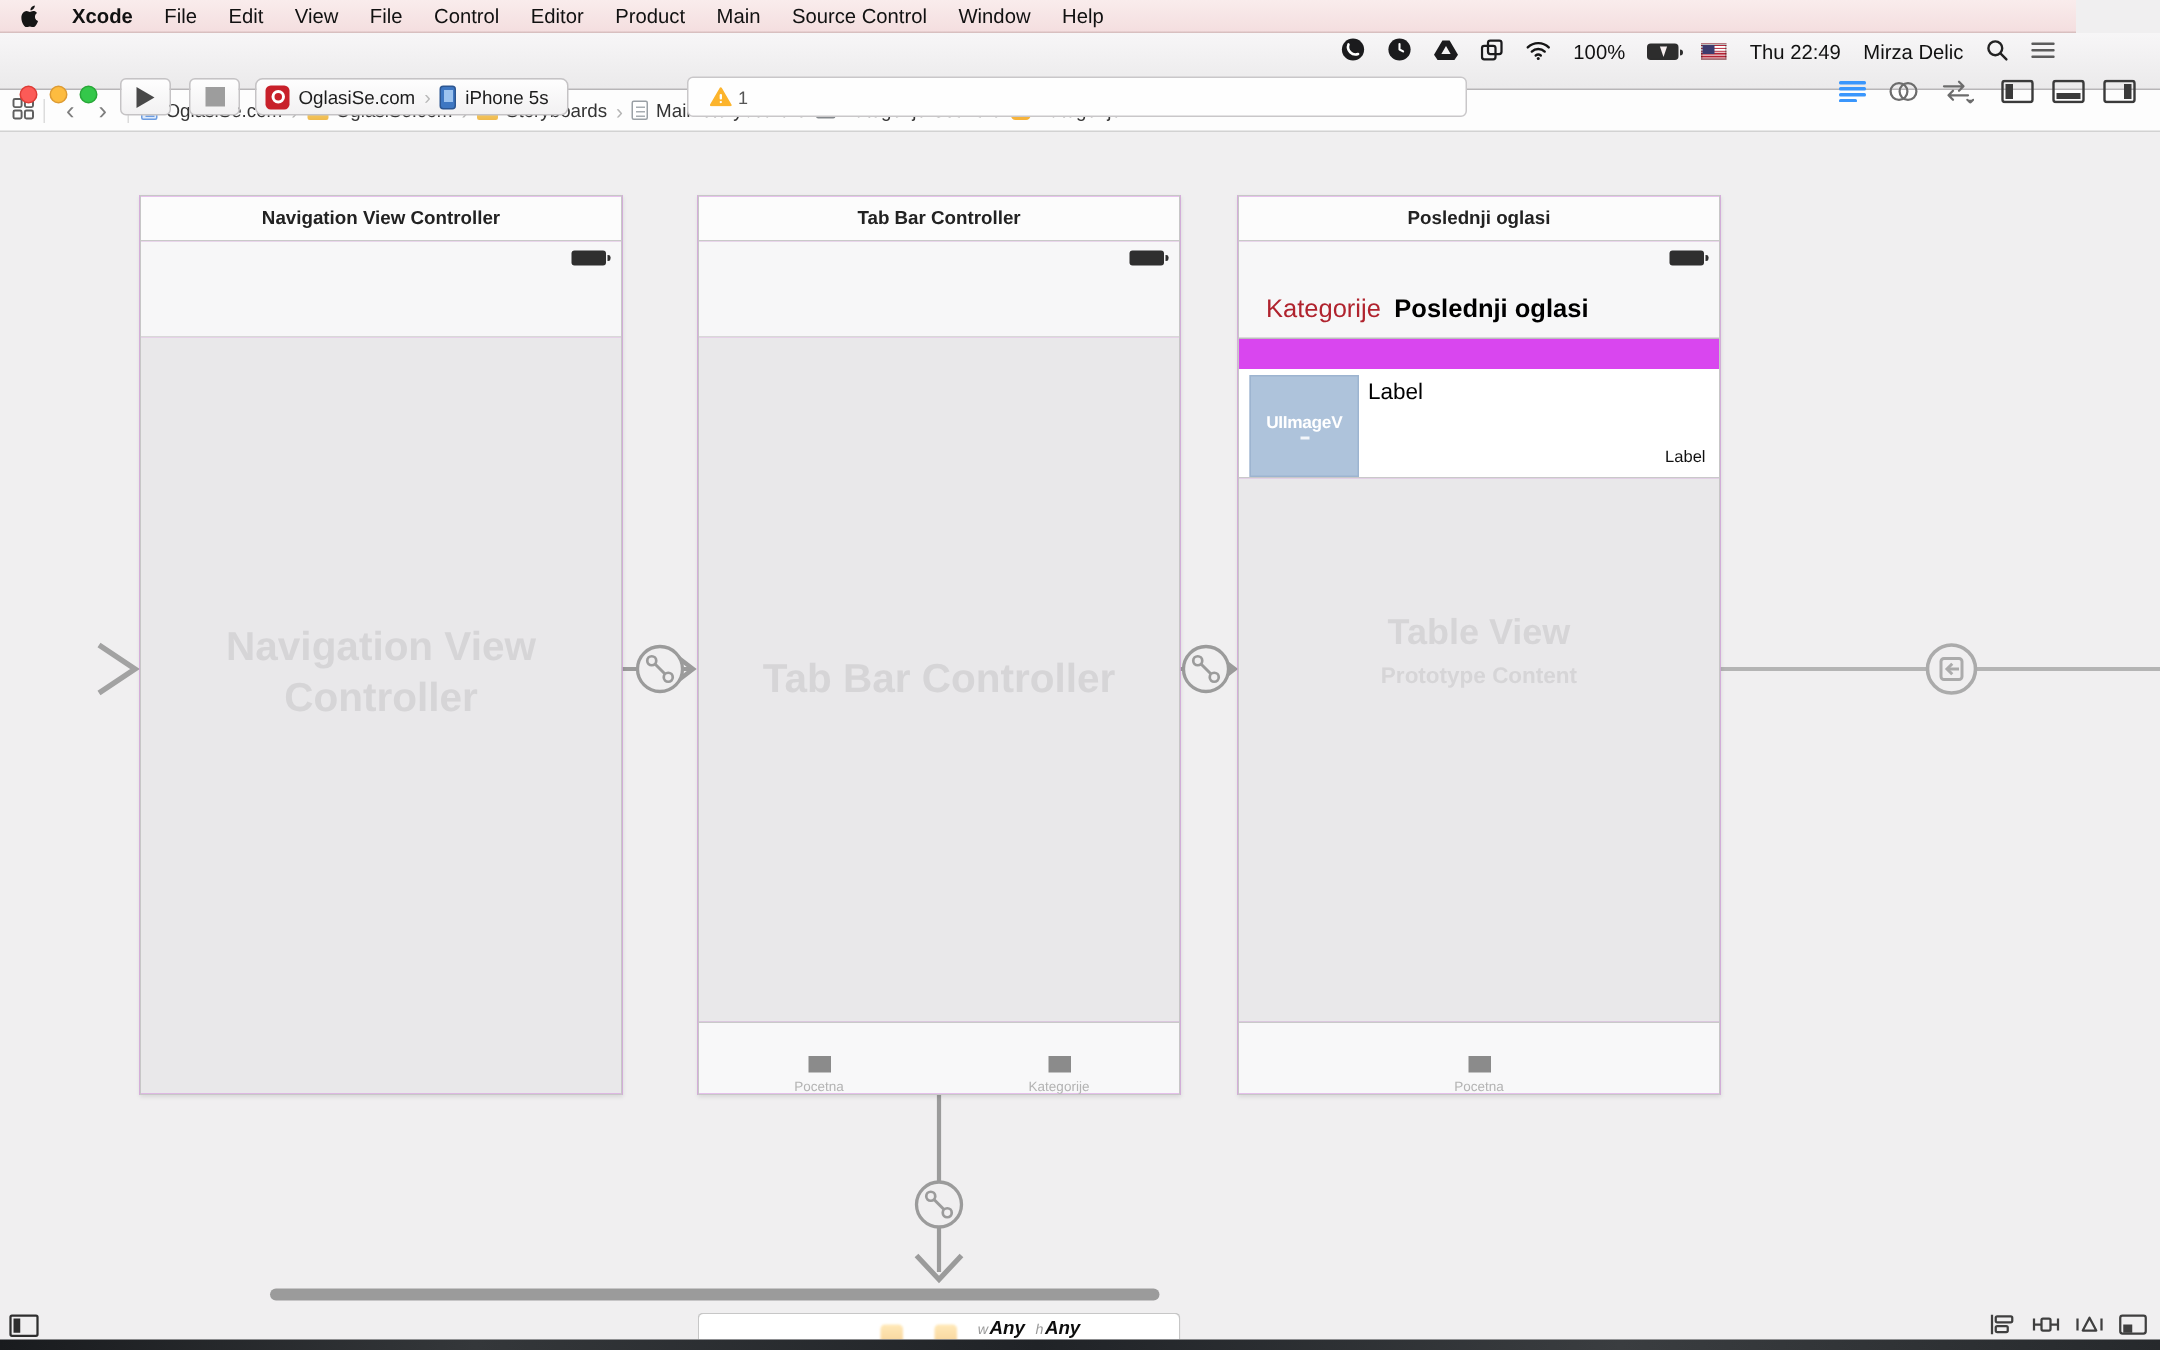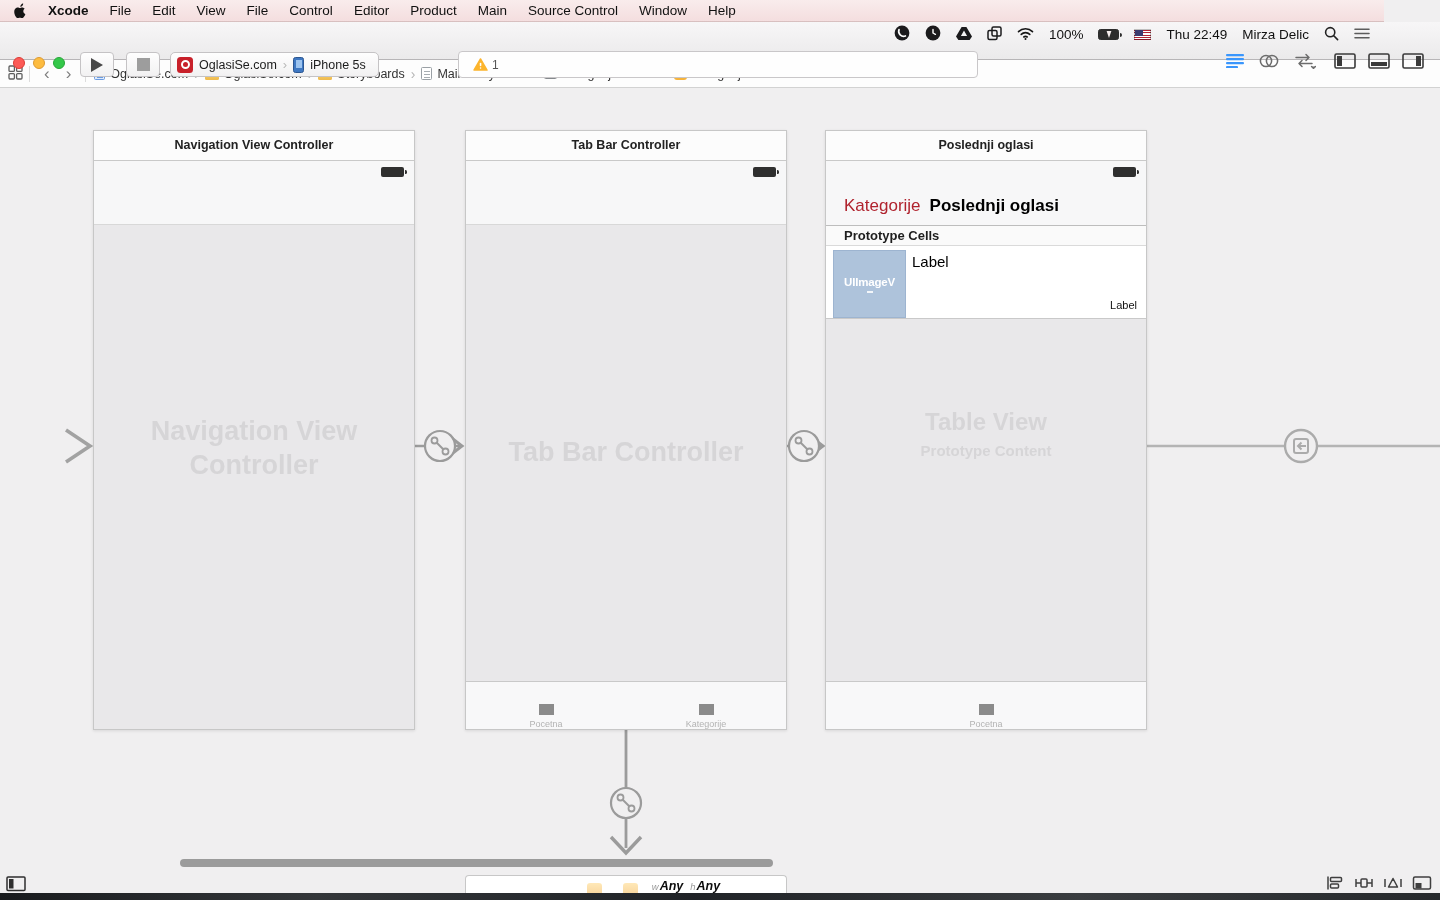--- a/index.html
+++ b/index.html
@@ -423,21 +423,20 @@
 
   <div class="scene" style="left:825px; top:42px;">
     <div class="scene-hd">Poslednji oglasi</div>
     <div class="nav-strip">
       <span class="battery"></span>
       <div class="nav-texts">
         <span class="back-btn">Kategorije</span>
         <span class="nav-title">Poslednji oglasi</span>
       </div>
     </div>
-    <div class="proto-hd">Prototype Cells</div>
     <div class="proto-cell">
       <div class="imgview">
         <span class="ph">UIImageV</span>
         <span class="ph2"></span>
       </div>
       <span class="cell-title">Label</span>
       <span class="cell-detail">Label</span>
     </div>
     <div class="scene-body" style="top:188px; bottom:48px;">
       <div class="table-ghost ghost" style="position:absolute; top:88px; left:0; right:0;">

